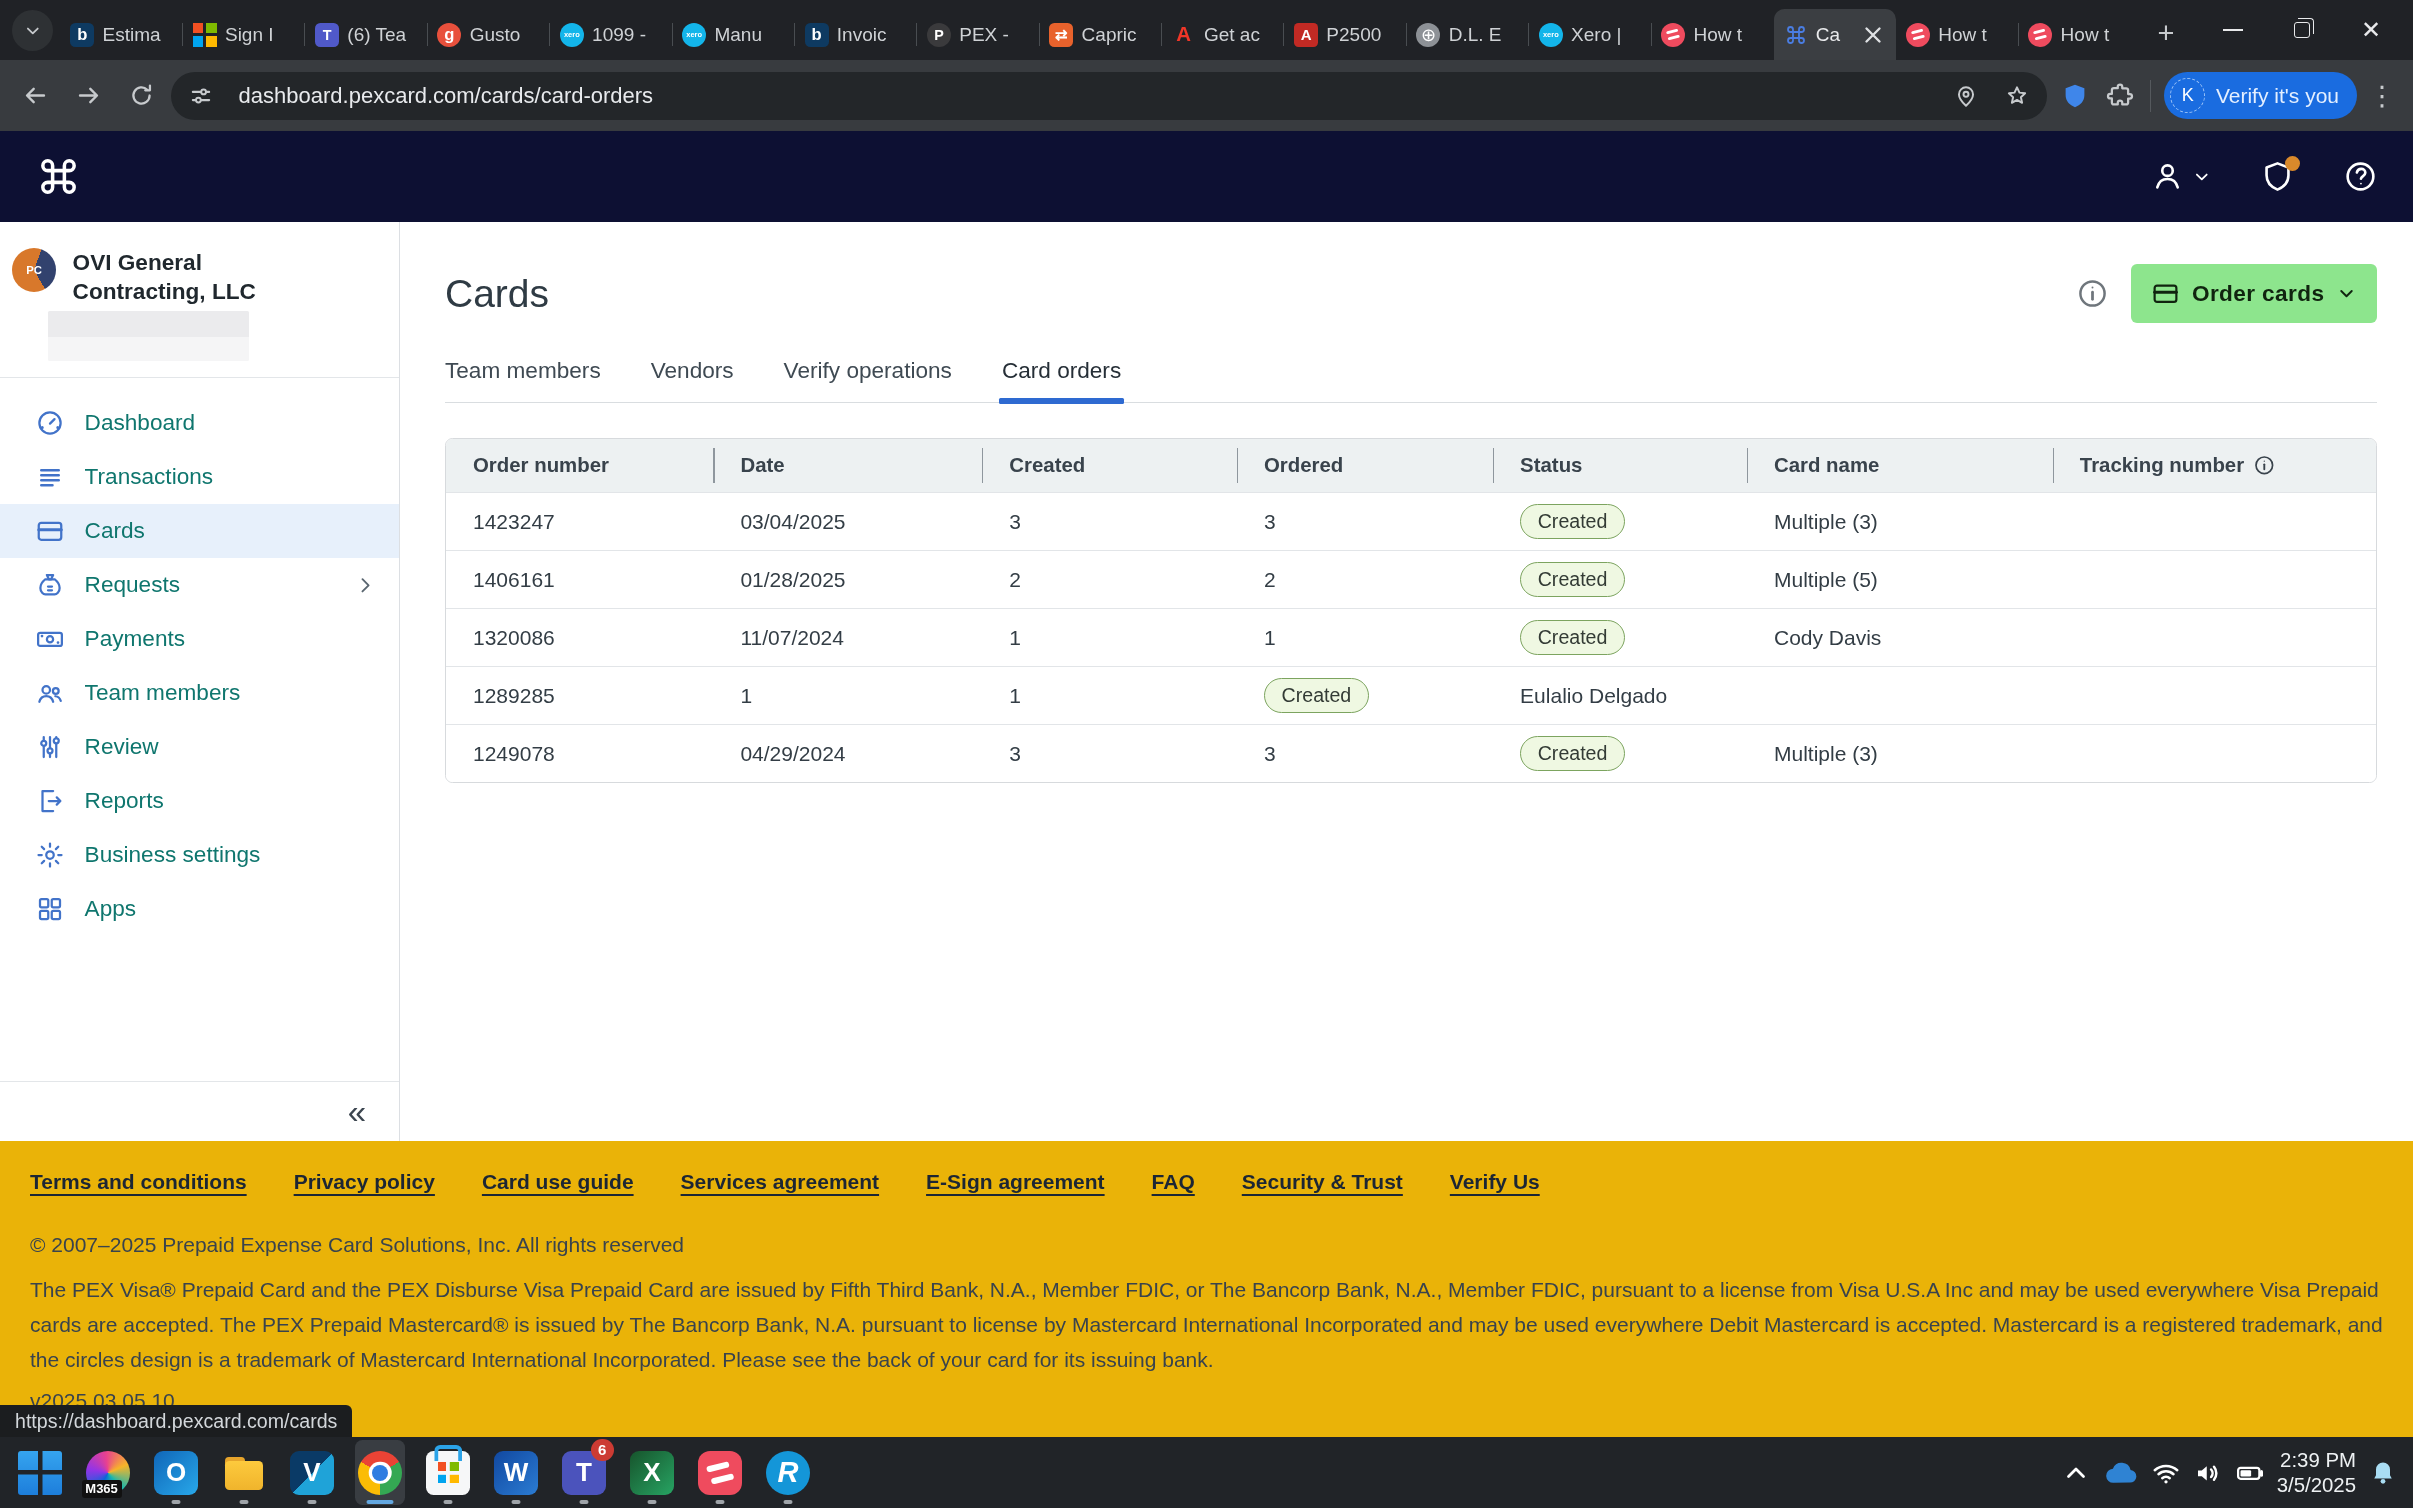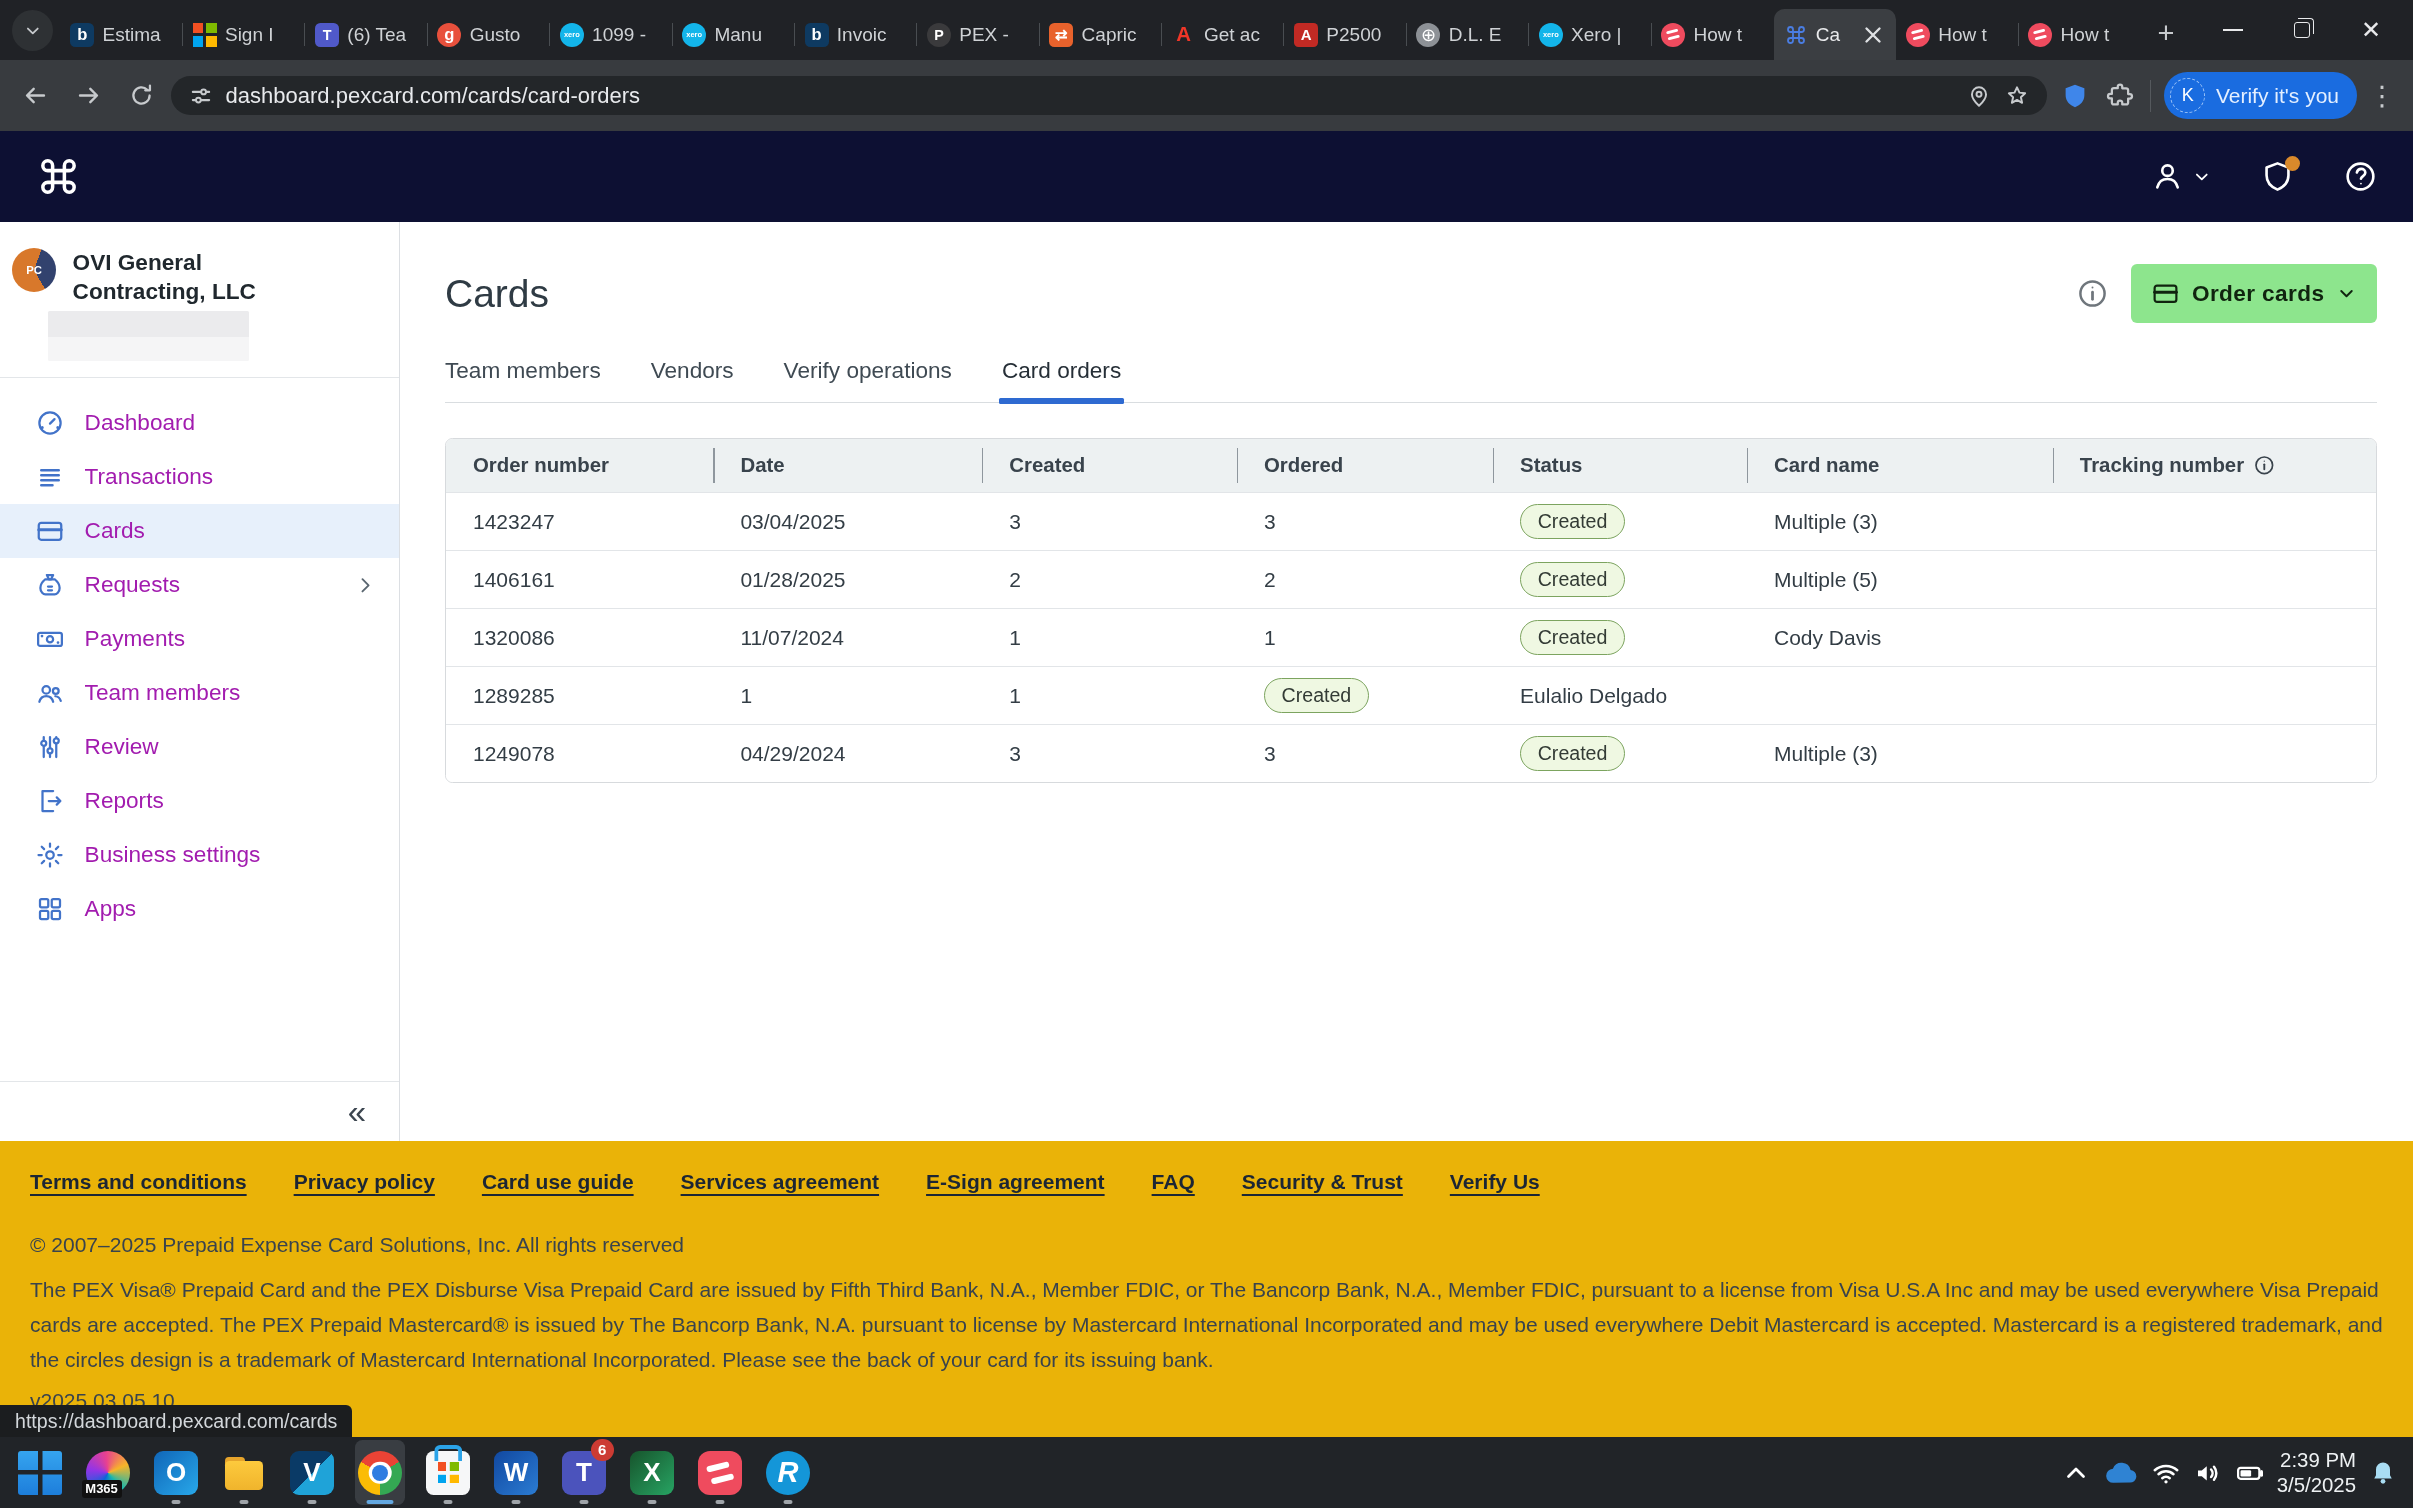--- a/index.html
+++ b/index.html
@@ -44,21 +44,21 @@
 .wincontrols { display:flex; height:60px; flex:0 0 auto; margin-left:7.5px; }
 .winbtn { width:69px; height:60px; display:flex; align-items:center; justify-content:center; color:#e8e9eb; }
 .wb-min { width:19.6px; height:1.9px; background:#e8e9eb; }
 .wb-max { width:16px; height:16px; border:1.5px solid #e8e9eb; border-radius:3px; position:relative; }
 .wb-max::before { content:''; position:absolute; top:-5.3px; left:3px; width:15px; height:15px; border:1.5px solid #e8e9eb; border-left:none; border-bottom:none; border-radius:0 3.8px 0 0; }
 .wb-close { font-size:24px; font-weight:300; }
 
 .toolbar { height:71px; background:#383b3f; display:flex; align-items:center; padding:0 12px; gap:6px; }
 .navbtn { width:47px; height:47px; border-radius:50%; display:flex; align-items:center; justify-content:center; color:#c7cacd; flex:0 0 auto; }
 .navbtn .g { width:29px; height:29px; }
-.omnibox { flex:1 1 auto; height:39px; background:#232629; border-radius:24px; display:flex; align-items:center; padding:0 16.6px; gap:12px; min-width:0; }
+.omnibox { flex:1 1 auto; height:48px; background:#232629; border-radius:24px; display:flex; align-items:center; padding:0 16.6px; gap:25px; min-width:0; }
 .omni-ic { width:26px; height:26px; color:#c7cacd; flex:0 0 auto; }
 .url { flex:1 1 auto; color:#e8eaed; font-size:22px; white-space:nowrap; overflow:hidden; }
 .ext-zone { display:flex; align-items:center; gap:15px; padding:0 7.5px; flex:0 0 auto; }
 .ext-ic { width:30px; height:30px; color:#c7cacd; }
 .ext-ic.blue { color:#3f86ea; }
 .tb-divider { width:0.8px; height:32px; background:#55595d; }
 .verify { height:47px; border-radius:23.4px; background:#1a6ce0; display:flex; align-items:center; gap:10.6px; padding:0 18px 0 6px; flex:0 0 auto; }
 .verify .av { width:35px; height:35px; border-radius:50%; border:1.5px dashed #9cc3f7; color:#fff; font-size:18px; display:flex; align-items:center; justify-content:center; }
 .verify .vlabel { color:#e4efff; font-size:21px; font-weight:500; white-space:nowrap; }
 .dots { width:38px; height:38px; display:flex; align-items:center; justify-content:center; color:#c7cacd; font-size:27px; letter-spacing:0; flex:0 0 auto; }
@@ -78,21 +78,21 @@
 .sidebar { width:400px; border-right:0.8px solid #dcdfe3; display:flex; flex-direction:column; padding-top:26px; flex:0 0 auto; }
 .company { display:flex; gap:16.6px; padding:0 15px 0 12px; }
 .clogo { width:44px; height:44px; border-radius:50%; flex:0 0 auto;
   background:conic-gradient(from 210deg, #d8782b 0 170deg, #32426e 170deg 300deg, #d8782b 300deg);
   display:flex; align-items:center; justify-content:center; color:#fff; font-size:11.3px; font-weight:800; }
 .cname { font-size:22.6px; font-weight:700; color:#20282e; line-height:29px; width:234px; }
 .redacted { margin:4.5px 0 0 48px; width:201px; height:50px; border-radius:1.5px;
   background:linear-gradient(#ebebed 0 52%, #f5f5f6 52% 100%); }
 .sdiv { height:0.8px; background:#e3e6e9; margin:16.6px 0 18px 0; }
 .snav { display:flex; flex-direction:column; }
-.sitem { height:54px; display:flex; align-items:center; gap:19.6px; padding:0 22.6px 0 35px; font-size:22.6px; color:#a21caf; }
+.sitem { height:54px; display:flex; align-items:center; gap:19.6px; padding:0 22.6px 0 35px; font-size:22.6px; color:#0f766e; }
 .sitem.active { background:#e7f0fb; }
 .sitem .ic { width:30px; height:30px; color:#4273c9; flex:0 0 auto; }
 .sitem .chev { display:none; width:22.6px; height:22.6px; color:#5a6670; }
 .sitem.has-sub .chev { display:block; margin-left:auto; }
 .sbottom { margin-top:auto; }
 .sbottom .sdiv { margin:0; }
 .collapse-row { height:59px; display:flex; align-items:center; justify-content:flex-end; padding-right:33px; color:#3c4650; font-size:33px; }
 
 .main { flex:1 1 auto; padding:42px 36px 0 45px; min-width:0; }
 .mhead { display:flex; align-items:center; }

